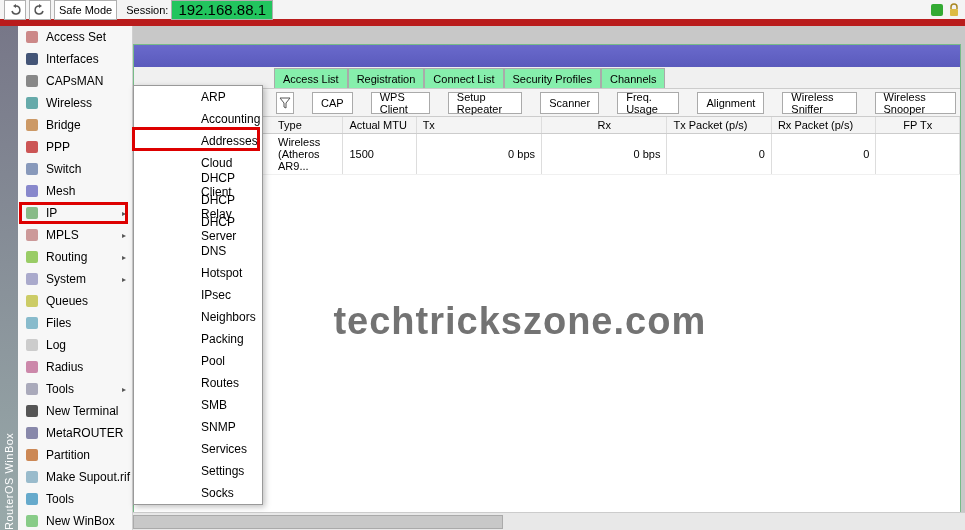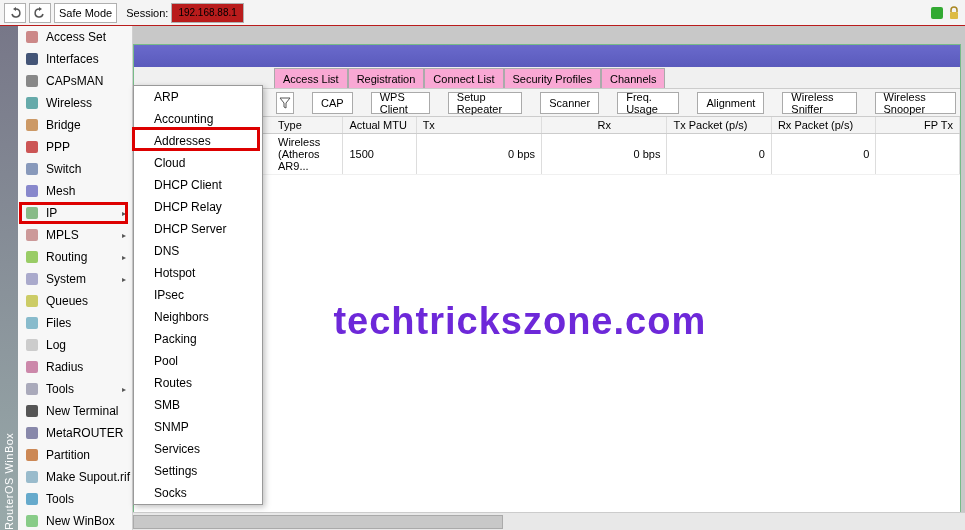--- a/index.html
+++ b/index.html
@@ -1,64 +1,64 @@
 <!DOCTYPE html>
 <html><head>
 <meta charset="utf-8">
 <style>
 * { margin: 0; padding: 0; box-sizing: border-box; font-family: "Segoe UI", Tahoma, Arial, sans-serif; font-size: 12px; }
 body { background: #f0f0f0; width: 965px; height: 530px; overflow: hidden; position: relative; }
 
 
-.toolbar { height: 26px; background: #f4f4f4; border-bottom: 1px solid #b91c1c; display: flex; align-items: center; padding: 2px 4px; gap: 3px; }
+.toolbar { height: 26px; background: #f4f4f4; border-bottom: 7px solid #b91c1c; display: flex; align-items: center; padding: 2px 4px; gap: 3px; }
 .tb-btn { border: 1px solid #b0b0b0; background: #fff; height: 20px; min-width: 22px; padding: 0 4px; display: flex; align-items: center; justify-content: center; cursor: pointer; font-size: 11px; }
 .sess-label { margin-left: 6px; font-size: 11px; }
-.sess-val { border: 1px solid #b0b0b0; background: #b91c1c; padding: 1px 6px; font-size: 10px; height: 20px; display: flex; align-items: center; }
+.sess-val { border: 1px solid #b0b0b0; background: #22c55e; padding: 1px 6px; font-size: 15px; height: 20px; display: flex; align-items: center; }
 .tb-spacer { flex: 1; }
 .status-ic { width: 14px; height: 14px; display: inline-block; }
 
 
 .main { display: flex; height: calc(100% - 26px); }
 
 
 .vtitle { width: 18px; background: linear-gradient(#9aa, #778); color: #fff; writing-mode: vertical-rl; transform: rotate(180deg); display: flex; align-items: center; justify-content: flex-start; padding-bottom: 6px; font-size: 11px; letter-spacing: .5px; }
 
 
 .sidebar { width: 115px; background: #f7f7f7; border-right: 1px solid #d0d0d0; overflow-y: auto; position: relative; }
 .sb-item { height: 22px; display: flex; align-items: center; padding: 0 6px; gap: 6px; cursor: pointer; white-space: nowrap; }
 .sb-ic { width: 16px; height: 16px; flex: 0 0 16px; display: flex; align-items: center; justify-content: center; }
 .sb-arrow { margin-left: auto; font-size: 8px; color: #555; }
 .sb-highlight { position: absolute; border: 3px solid #d00; pointer-events: none; }
 
 
 .submenu { position: absolute; left: 133px; top: 85px; width: 130px; background: #fff; border: 1px solid #999; box-shadow: 2px 2px 6px rgba(0,0,0,.25); z-index: 20; }
-.sm-item { height: 22px; display: flex; align-items: center; padding: 0 20px; cursor: pointer; }
+.sm-item { height: 22px; display: flex; align-items: center; padding: 0 20px; cursor: pointer; margin-left: 47px; }
 .sm-highlight { position: absolute; border: 3px solid #d00; pointer-events: none; }
 
 
 .content { flex: 1; background: #c8c8c8; position: relative; overflow: hidden; }
 
 
 .win { position: absolute; left: 0; top: 18px; right: 4px; bottom: 0; background: #fff; border: 1px solid #7b8; }
 .win-title { height: 22px; background: linear-gradient(#6a6acc, #5a5abc); }
 .win-tabs { height: 22px; background: #f0f0f0; border-bottom: 1px solid #ccc; display: flex; align-items: flex-end; padding-left: 140px; gap: 0; }
-.tab { border: 1px solid #aaa; border-bottom: none; background: #f9a8d4; padding: 2px 8px; font-size: 11px; cursor: pointer; height: 20px; display: flex; align-items: center; }
+.tab { border: 1px solid #aaa; border-bottom: none; background: #86efac; padding: 2px 8px; font-size: 11px; cursor: pointer; height: 20px; display: flex; align-items: center; }
 .win-tools { height: 28px; background: #f4f4f4; border-bottom: 1px solid #ccc; display: flex; align-items: center; gap: 18px; padding: 0 4px 0 142px; }
 .wt-btn { border: 1px solid #aaa; background: #fff; height: 22px; padding: 0 8px; font-size: 11px; cursor: pointer; display: flex; align-items: center; }
 .wt-ic { border: 1px solid #aaa; background: #fff; width: 24px; height: 22px; display: flex; align-items: center; justify-content: center; cursor: pointer; }
 
 
 .tbl { width: 100%; border-collapse: collapse; }
 .tbl th, .tbl td { border-right: 1px solid #ddd; padding: 2px 6px; font-size: 11px; text-align: left; font-weight: normal; }
 .tbl th { background: #f4f4f4; border-bottom: 1px solid #ccc; }
 .tbl td { border-bottom: 1px solid #f0f0f0; }
 .tbl th:first-child, .tbl td:first-child { padding-left: 144px; }
 
 
-.wm { position: absolute; left: 50%; top: 300px; transform: translateX(-40%); font-size: 38px; font-weight: bold; color: #6d28d9; letter-spacing: 1px; z-index: 5; pointer-events: none; font-family: Arial, sans-serif; }
+.wm { position: absolute; left: 50%; top: 300px; transform: translateX(-40%); font-size: 38px; font-weight: bold; color: #737373; letter-spacing: 1px; z-index: 5; pointer-events: none; font-family: Arial, sans-serif; }
 
 
 .hscroll { position: absolute; bottom: 0; left: 133px; right: 0; height: 18px; background: #e8e8e8; border-top: 1px solid #ccc; }
 .hscroll-thumb { position: absolute; left: 0; top: 2px; height: 14px; width: 370px; background: #c8c8c8; border: 1px solid #aaa; }
 
 
 .ic-sq { width: 12px; height: 12px; display:inline-block; border-radius:2px; }
 </style>
 </head>
 <body>
@@ -266,21 +266,21 @@
         </div>
       <table class="tbl">
         <thead>
             <tr id="thr">
               <th>Type</th>
               <th style="text-align: left;">Actual MTU</th>
               <th style="text-align: left;">Tx</th>
               <th style="text-align: center;">Rx</th>
               <th style="text-align: left;">Tx Packet (p/s)</th>
               <th style="text-align: left;">Rx Packet (p/s)</th>
-              <th style="text-align: right;">FP Tx</th>
+              <th style="text-align: center;">FP Tx</th>
             </tr>
           </thead>
         <tbody>
             <tr id="trow">
               <td style="text-align: left; width: 200px;">Wireless (Atheros AR9...</td>
               <td style="text-align: left; width: 70px;">1500</td>
               <td style="text-align: right; width: 120px;">0 bps</td>
               <td style="text-align: right; width: 120px;">0 bps</td>
               <td style="text-align: right; width: 100px;">0</td>
               <td style="text-align: right; width: 100px;">0</td>

